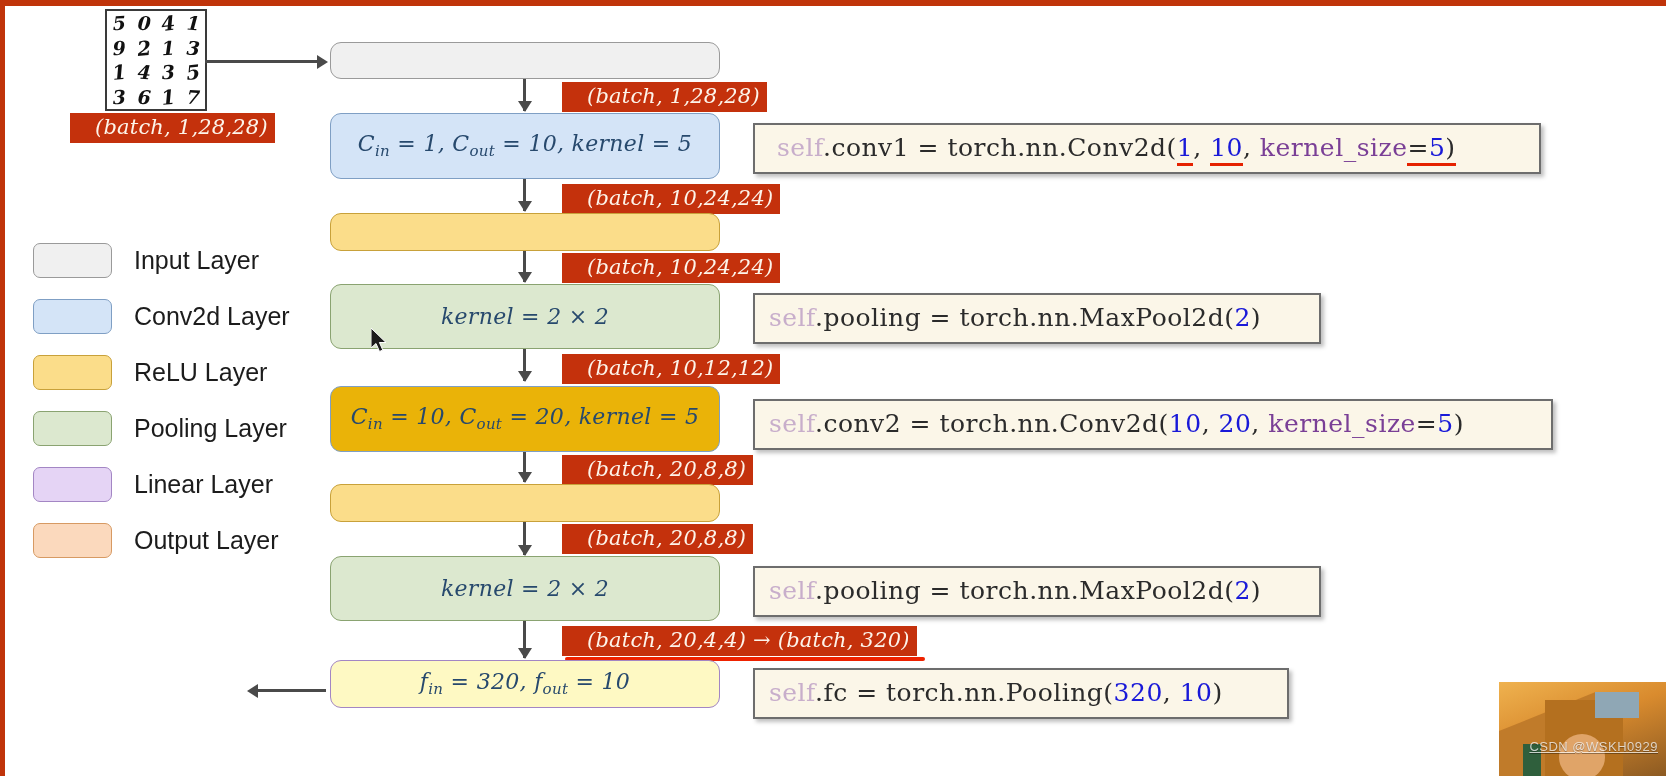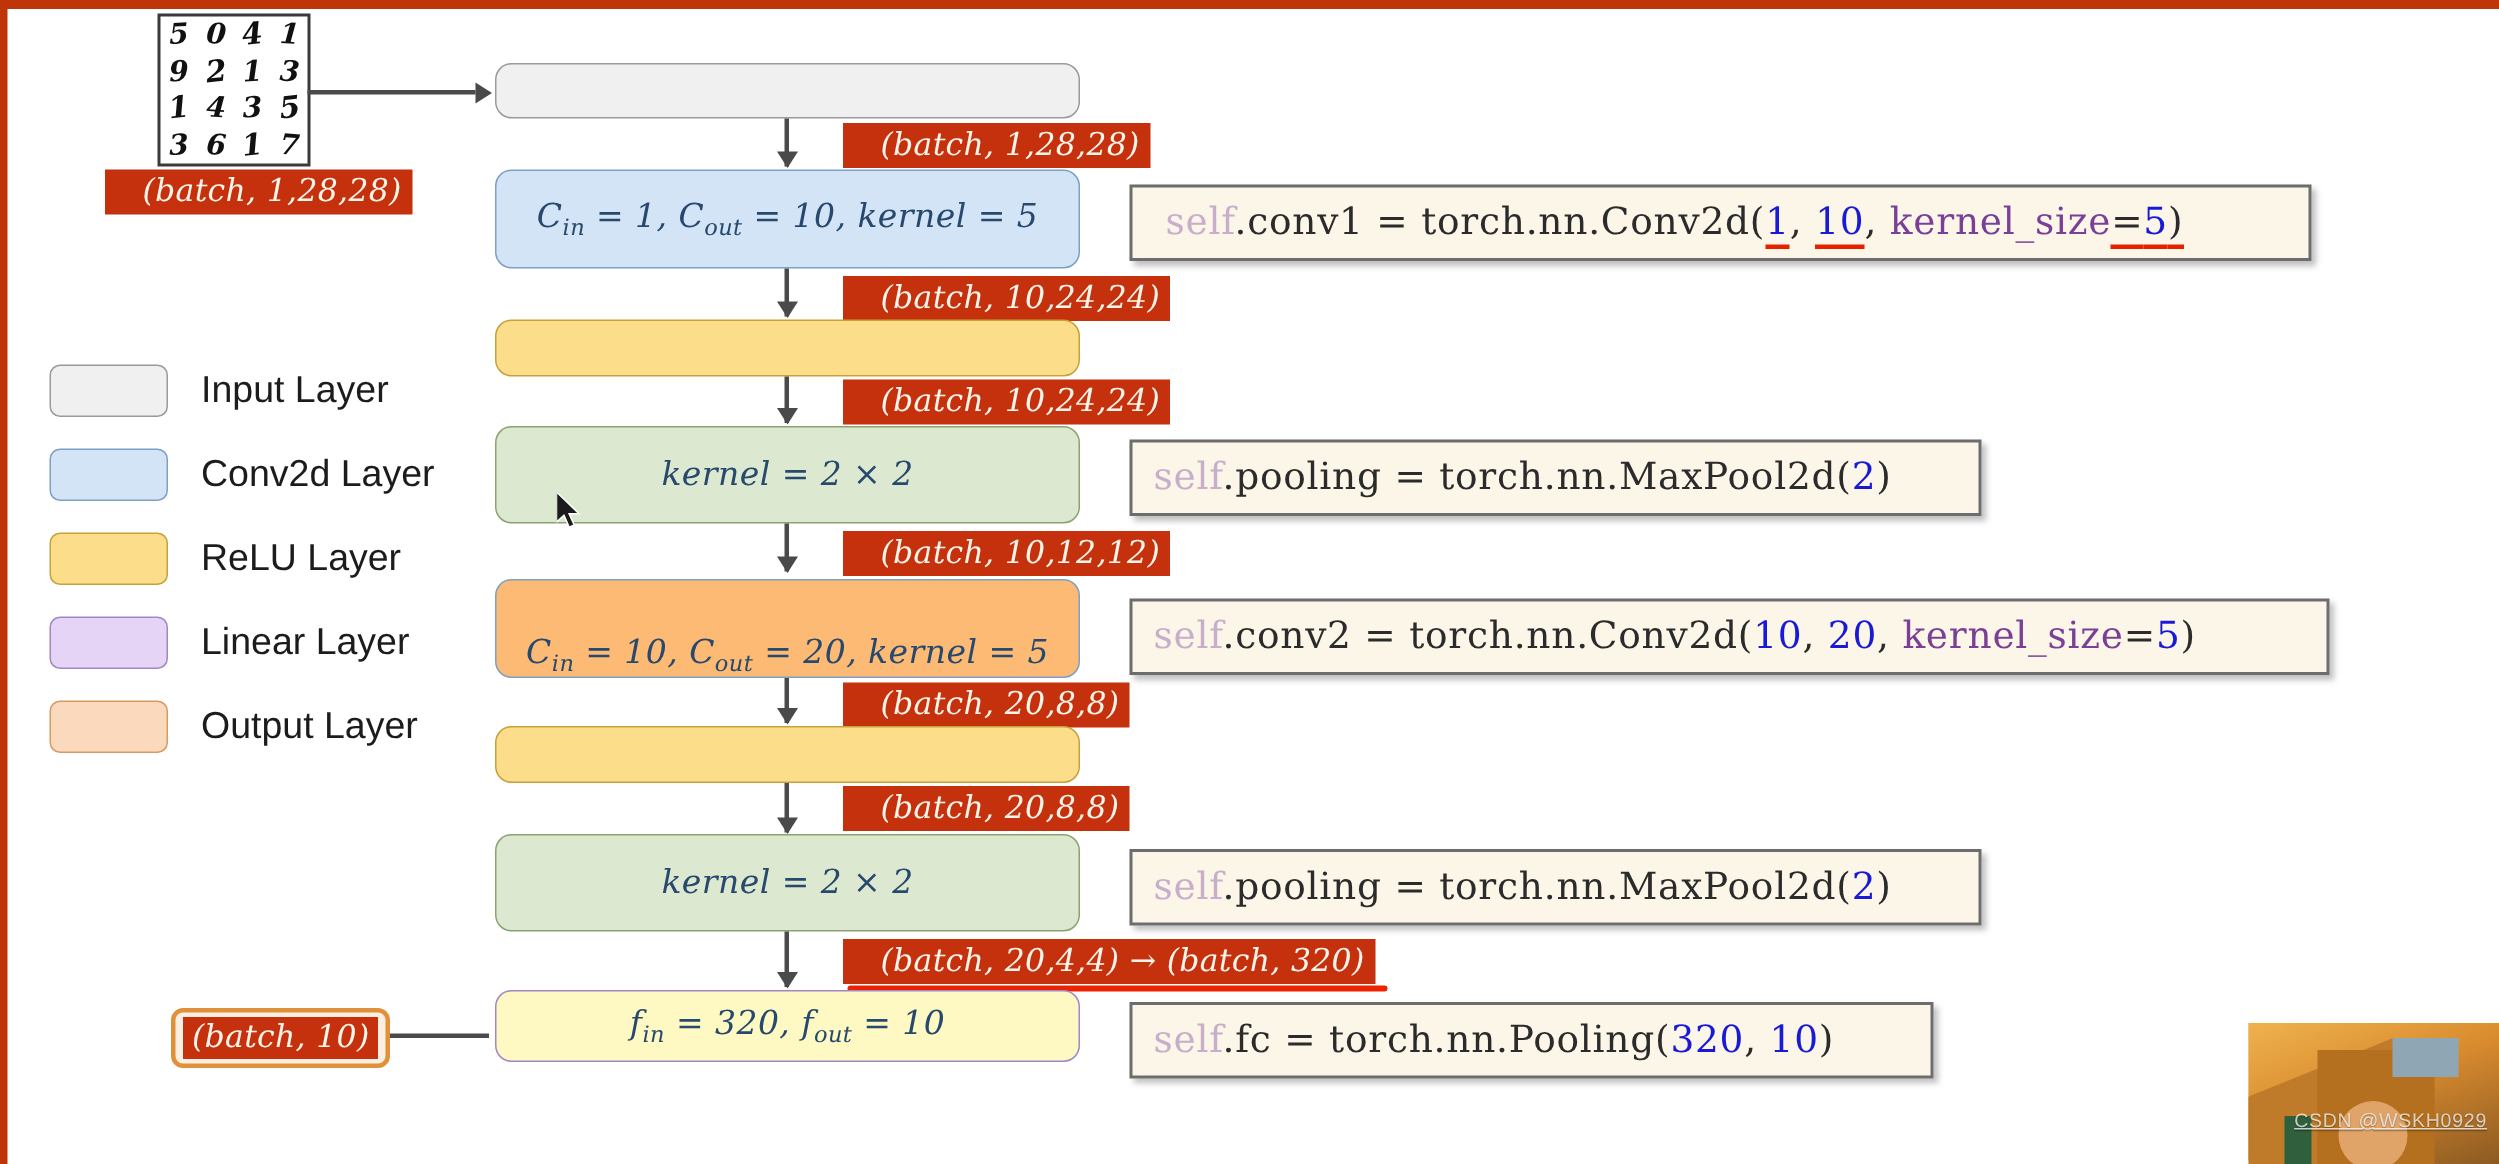--- a/index.html
+++ b/index.html
@@ -171,20 +171,24 @@
     </div>
     <div class="legend-row">
       <div class="swatch" style="background:#d4e4f7;border-color:#7f9fc4;"></div>
       <div class="legend-label">Conv2d Layer</div>
     </div>
     <div class="legend-row">
       <div class="swatch" style="background:#fbdd8a;border-color:#c8a13a;"></div>
       <div class="legend-label">ReLU Layer</div>
     </div>
     <div class="legend-row">
+      <div class="swatch" style="background:#dce8cf;border-color:#8aa371;"></div>
+      <div class="legend-label">Pooling Layer</div>
+    </div>
+    <div class="legend-row">
       <div class="swatch" style="background:#e5d4f5;border-color:#a386c4;"></div>
       <div class="legend-label">Linear Layer</div>
     </div>
     <div class="legend-row">
       <div class="swatch" style="background:#fbd9bd;border-color:#d79a63;"></div>
       <div class="legend-label">Output Layer</div>
     </div>
   </div>
 
   <div class="node" style="top:42px;height:37px;background:#f0f0f0;border:1.6px solid #9a9a9a;"></div>
@@ -204,21 +208,21 @@
   <div class="badge" style="left:562px;top:253px;">(batch, 10,24,24)</div>
 
   <div class="node" style="top:284px;height:65px;background:#dce8cf;border:1.6px solid #8aa371;">
     <span class="eq">
       <span>kernel</span><span> = </span><span>2 × 2</span>
     </span>
   </div>
   <div class="arrow" style="top:349px;height:32px;"></div>
   <div class="badge" style="left:562px;top:354px;">(batch, 10,12,12)</div>
 
-  <div class="node" style="top:386px;height:66px;background:#fdba74;border:1.6px solid #7f9fc4;align-items:flex-end;">
+  <div class="node" style="top:386px;height:66px;background:#eab308;border:1.6px solid #7f9fc4;">
     <span class="eq">
       <span>C</span><span class="sub">in</span><span> = </span><span>10</span><span>, </span><span>C</span><span class="sub">out</span><span> = </span><span>20</span><span>, </span><span>kernel</span><span> = </span><span>5</span>
     </span>
   </div>
   <div class="arrow" style="top:452px;height:30px;"></div>
   <div class="badge" style="left:562px;top:455px;">(batch, 20,8,8)</div>
 
   <div class="node" style="top:484px;height:38px;background:#fbdd8a;border:1.6px solid #c8a13a;"></div>
   <div class="arrow" style="top:522px;height:33px;"></div>
   <div class="badge" style="left:562px;top:524px;">(batch, 20,8,8)</div>
@@ -232,23 +236,20 @@
   <div class="badge" style="left:562px;top:626px;">(batch, 20,4,4) → (batch, 320)</div>
   <div class="redstroke" style="left:565px;top:657px;width:360px;"></div>
 
   <div class="node" style="top:660px;height:48px;background:#fef9c3;border:1.6px solid #a386c4;">
     <span class="eq">
       <span>f</span><span class="sub">in</span><span> = </span><span>320</span><span>, </span><span>f</span><span class="sub">out</span><span> = </span><span>10</span>
     </span>
   </div>
 
   <div class="arrow-left" style="left:258px;top:689px;width:68px;"></div>
-  <div class="badge badge-outline" style="left:114px;top:672px;">
-    <span class="inner">(batch, 10)</span>
-  </div>
 
   <div class="code" style="left:753px;top:123px;width:788px;padding-left:22px;">
     <span class="c-self">self</span><span>.</span><span>conv1</span><span> = </span><span>torch</span><span>.</span><span>nn</span><span>.</span><span>Conv2d</span><span>(</span><span class="c-num u-red">1</span><span>,  </span><span class="c-num u-red">10</span><span>,  </span><span class="c-kw">kernel_size</span><span class="u-red">=</span><span class="c-num u-red">5</span><span class="u-red">)</span>
   </div>
 
   <div class="code" style="left:753px;top:293px;width:568px;">
     <span class="c-self">self</span><span>.</span><span>pooling</span><span> = </span><span>torch</span><span>.</span><span>nn</span><span>.</span><span>MaxPool2d</span><span>(</span><span class="c-num">2</span><span>)</span>
   </div>
 
   <div class="code" style="left:753px;top:399px;width:800px;">

